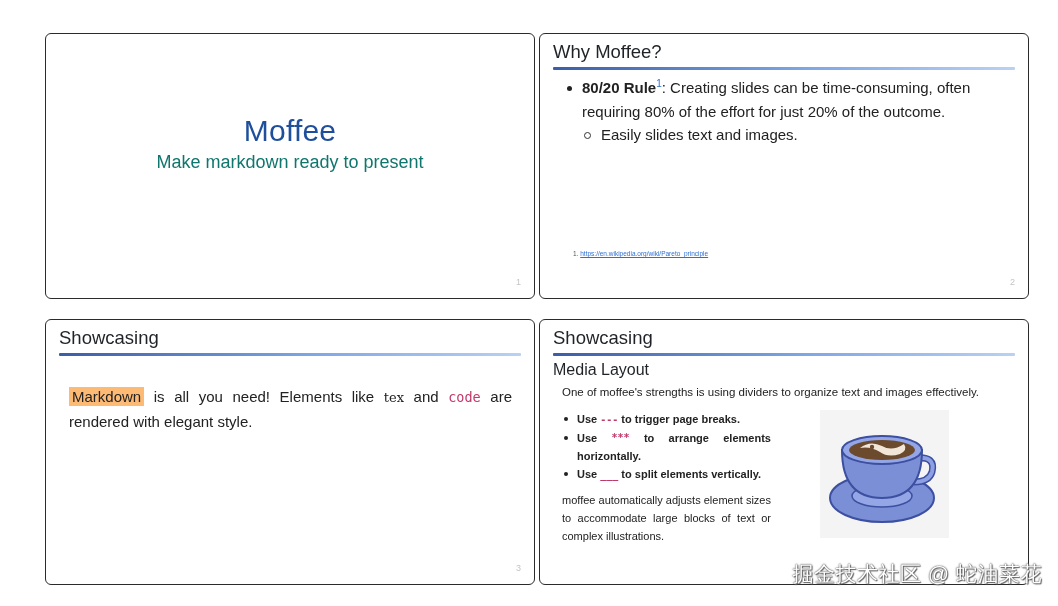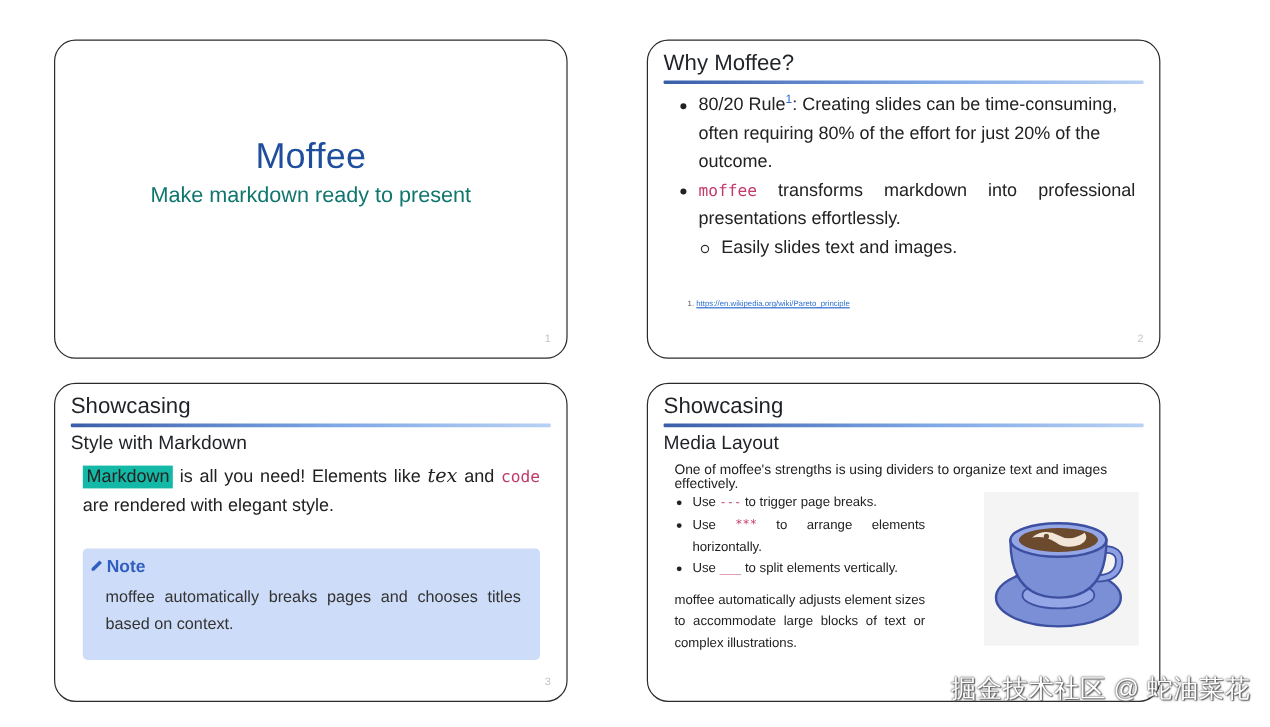--- a/index.html
+++ b/index.html
@@ -1,25 +1,25 @@
 <!DOCTYPE html>
 <html><head>
   <meta charset="utf-8">
   <style>
     * { box-sizing: border-box; margin: 0; padding: 0; }
     html, body { width: 1058px; height: 606px; background: #ffffff; overflow: hidden; }
     body { position: relative; font-family: "Liberation Sans", "DejaVu Sans", sans-serif; color: #1f2328; }
 
     .slide {
       position: absolute;
-      width: 428px;
+      width: 490px;
       height: 266px;
       background: #ffffff;
       border: 1.3px solid #2b2b2b;
-      border-radius: 18px;
+      border-radius: 6px;
       overflow: hidden;
     }
     #slide-1 { left: 45px;  top: 33px; }
     #slide-2 { left: 539px; top: 33px; }
     #slide-3 { left: 45px;  top: 319px; }
     #slide-4 { left: 539px; top: 319px; }
 
     .page-num {
       position: absolute;
       right: 13px;
@@ -81,21 +81,21 @@
     .s2-body ul.main-list > li::before {
       content: ""; position: absolute; left: 0; top: 10px;
       width: 5px; height: 5px; border-radius: 50%; background: #222;
     }
     .s2-body .sub-list { list-style: none; margin-left: 15px; }
     .s2-body .sub-list li { position: relative; padding-left: 19px; }
     .s2-body .sub-list li::before {
       content: ""; position: absolute; left: 2px; top: 9px;
       width: 5px; height: 5px; border-radius: 50%; border: 1.2px solid #333; background: transparent;
     }
-    .bold { font-weight: normal; }
+    .bold { font-weight: bold; }
     .sup { font-size: 10px; vertical-align: super; line-height: 0; color: #2f6fd0; }
     .code-inline {
       font-family: "DejaVu Sans Mono", "Liberation Mono", monospace;
       color: #c0396b;
       font-size: 13.5px;
     }
     .justify { text-align: justify; }
     .footnote {
       position: absolute;
       left: 33px;
@@ -116,22 +116,22 @@
     .s3-para {
       position: absolute;
       left: 23px;
       right: 22px;
       top: 65px;
       font-size: 15px;
       line-height: 24px;
       color: #222;
       text-align: justify;
     }
-    .highlight { background: #14b8a6; padding: 1px 3px; }
-    .tex { font-family: "DejaVu Serif", "Liberation Serif", serif; font-style: italic; font-size: 16px; }
+    .highlight { background: #fdba74; padding: 1px 3px; }
+    .tex { font-family: "DejaVu Serif", "Liberation Serif", serif; font-size: 13px; }
     .note-box {
       position: absolute;
       left: 23px;
       right: 22px;
       top: 137px;
       height: 93px;
       background: #cddcf8;
       border-radius: 4px;
       padding: 8px 16px 0 19px;
     }
@@ -162,21 +162,21 @@
       color: #222;
     }
     .s4-left {
       position: absolute;
       left: 22px;
       top: 90px;
       width: 209px;
       font-size: 11px;
       color: #222;
     }
-    .s4-left ul { list-style: none; }
+    .s4-left ul { list-style: none; font-weight: bold; }
     .s4-left li { position: relative; padding-left: 15px; line-height: 18px; text-align: justify; }
     .s4-left li::before {
       content: ""; position: absolute; left: 2px; top: 7px;
       width: 4px; height: 4px; border-radius: 50%; background: #222;
     }
     .red-code {
       font-family: "DejaVu Sans Mono", "Liberation Mono", monospace;
       color: #c0396b;
       font-size: 10px;
     }
@@ -219,54 +219,39 @@
 <div class="slide" id="slide-2">
   <div class="slide-header">
     <div class="slide-title">Why Moffee?</div>
     <div class="header-bar"></div>
   </div>
   <div class="s2-body">
     <ul class="main-list">
       <li>
         <span class="bold">80/20 Rule</span><span class="sup">1</span><span>: Creating slides can be time-consuming, often requiring 80% of the effort for just 20% of the outcome.</span>
       </li>
-      <li class="justify">
-        <span class="code-inline">moffee</span><span> transforms markdown into professional presenta­tions effortlessly.</span>
-      </li>
     </ul>
     <ul class="sub-list">
       <li>Easily slides text and images.</li>
     </ul>
   </div>
   <div class="footnote">
     <span>1.</span>
     <a>https://en.wikipedia.org/wiki/Pareto_principle</a>
   </div>
   <div class="page-num">2</div>
 </div>
 
 <div class="slide" id="slide-3">
   <div class="slide-header">
     <div class="slide-title">Showcasing</div>
     <div class="header-bar"></div>
   </div>
-  <div class="subheading s3-sub">Style with Markdown</div>
   <div class="s3-para">
     <span class="highlight">Markdown</span><span> is all you need! Elements like </span><span class="tex">tex</span><span> and </span><span class="code-inline">code</span><span> are rendered with elegant style.</span>
-  </div>
-  <div class="note-box">
-    <div class="note-head">
-      <span>
-        <svg width="11" height="11" viewBox="0 0 16 16">
-            <path d="M11.5 1.5l3 3L5 14H2v-3z" fill="#2f5fc0"></path>
-          </svg>
-      </span>
-      <span>Note</span>
-    </div>
-    <div class="note-text">moffee automatically breaks pages and chooses titles based on context.</div>
   </div>
   <div class="page-num">3</div>
 </div>
 
 <div class="slide" id="slide-4">
   <div class="slide-header">
     <div class="slide-title">Showcasing</div>
     <div class="header-bar"></div>
   </div>
   <div class="subheading s4-sub">Media Layout</div>

